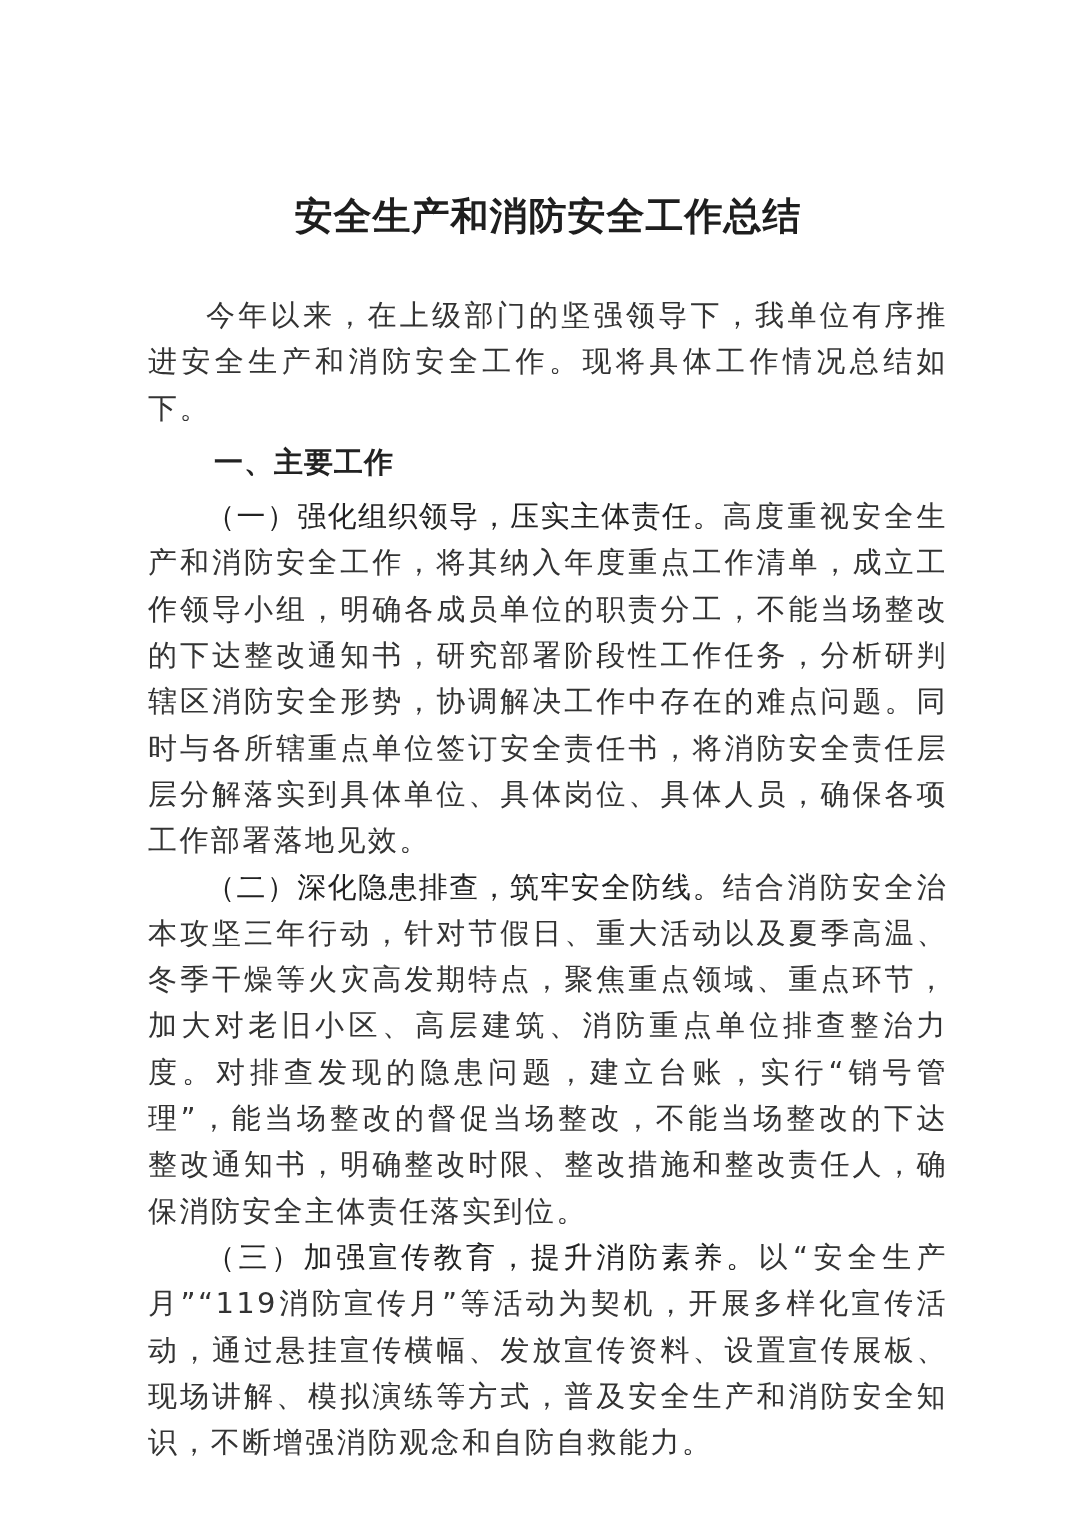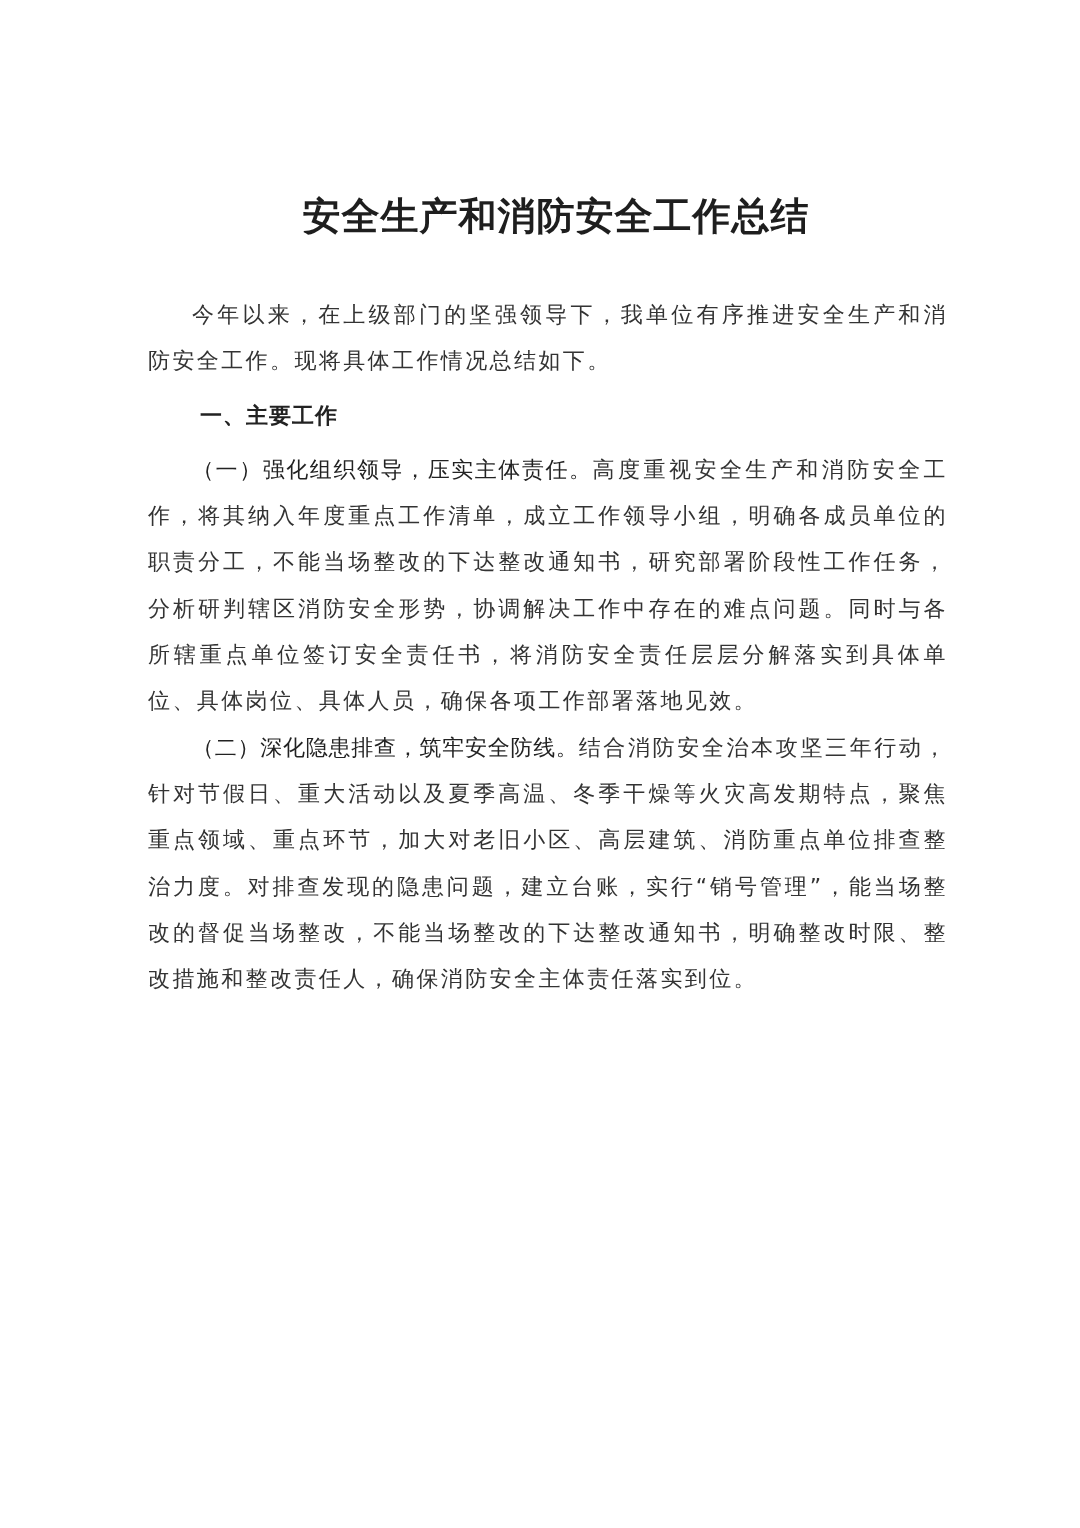--- a/index.html
+++ b/index.html
@@ -16,38 +16,38 @@
     }
     .page {
       position: absolute;
       left: 148px;
       top: 0;
       width: 800px;
     }
     .title {
       position: absolute;
       top: 186px;
-      left: 8px;
+      left: 0;
       width: 800px;
       text-align: center;
       font-family: "DejaVu Serif", "Liberation Serif", serif;
       font-weight: bold;
       font-size: 38px;
       letter-spacing: 1px;
       color: #1e1e1e;
       margin: 0;
       line-height: 60px;
     }
     .body {
       position: absolute;
       top: 292px;
       left: 0;
       width: 800px;
       font-family: "DejaVu Sans", "Liberation Sans", sans-serif;
-      font-size: 22px;
+      font-size: 29px;
       line-height: 46.3px;
       color: #333333;
       text-align: justify;
       text-justify: inter-character;
       letter-spacing: 2.4px;
     }
     .p {
       margin: 0;
       text-indent: 2em;
     }
@@ -72,14 +72,15 @@
 
   <div class="body">
     <p class="p">今年以来，在上级部门的坚强领导下，我单位有序推进安全生产和消防安全工作。现将具体工作情况总结如下。</p>
 
     <p class="h1">一、主要工作</p>
 
     <p class="p"><span class="lead">（一）强化组织领导，压实主体责任。</span><span>高度重视安全生产和消防安全工作，将其纳入年度重点工作清单，成立工作领导小组，明确各成员单位的职责分工，不能当场整改的下达整改通知书，研究部署阶段性工作任务，分析研判辖区消防安全形势，协调解决工作中存在的难点问题。同时与各所辖重点单位签订安全责任书，将消防安全责任层层分解落实到具体单位、具体岗位、具体人员，确保各项工作部署落地见效。</span></p>
 
     <p class="p"><span class="lead">（二）深化隐患排查，筑牢安全防线。</span><span>结合消防安全治本攻坚三年行动，针对节假日、重大活动以及夏季高温、冬季干燥等火灾高发期特点，聚焦重点领域、重点环节，加大对老旧小区、高层建筑、消防重点单位排查整治力度。对排查发现的隐患问题，建立台账，实行“销号管理”，能当场整改的督促当场整改，不能当场整改的下达整改通知书，明确整改时限、整改措施和整改责任人，确保消防安全主体责任落实到位。</span></p>
 
+    <p class="p"><span class="lead">（三）加强宣传教育，提升消防素养。</span><span>以“安全生产月”“119消防宣传月”等活动为契机，开展多样化宣传活动，通过悬挂宣传横幅、发放宣传资料、设置宣传展板、现场讲解、模拟演练等方式，普及安全生产和消防安全知识，不断增强消防观念和自防自救能力。</span></p>
   </div>
 </div>
 
 </body></html>

